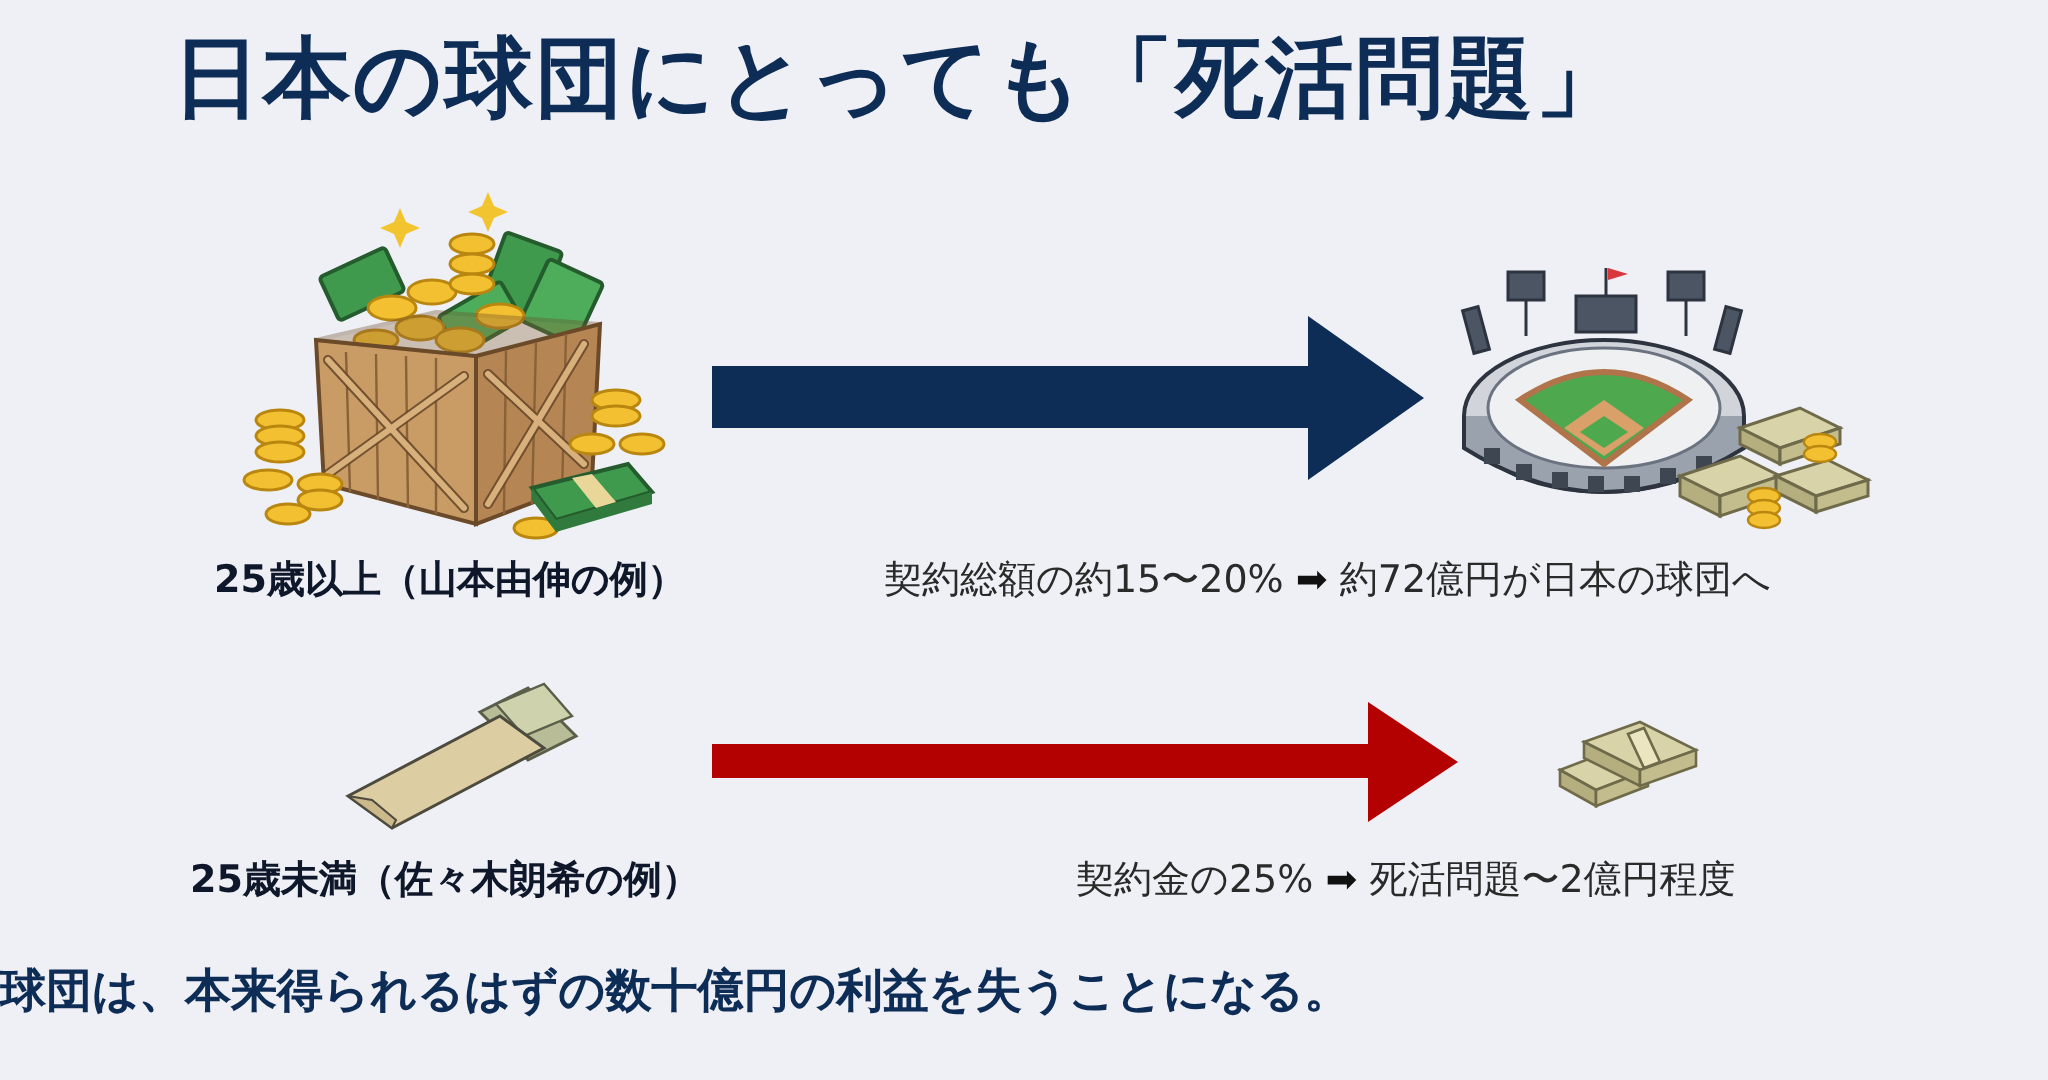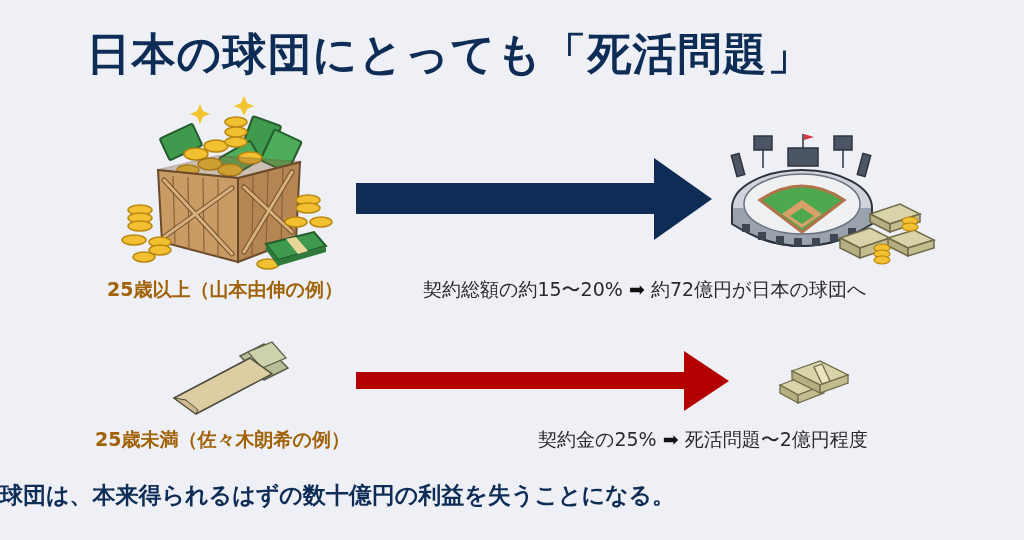--- a/index.html
+++ b/index.html
@@ -4,26 +4,26 @@
 <style>
   html, body { margin:0; padding:0; }
   body {
     width:1024px; height:540px; overflow:hidden;
     background:#eff0f5;
     font-family:"DejaVu Sans","Liberation Sans",sans-serif;
     position:relative;
   }
   .abs { position:absolute; }
   .title {
-    left:0; width:899px; top:26px; text-align:center;
+    left:0; width:899px; top:12px; text-align:center;
     font-size:44px; font-weight:bold; color:#0d2c56; letter-spacing:1px;
     line-height:56px; white-space:nowrap;
   }
   .label-bold {
-    font-size:19px; font-weight:bold; color:#a16207; white-space:nowrap;
+    font-size:19px; font-weight:bold; color:#0f172a; white-space:nowrap;
   }
   .label-reg {
     font-size:19px; color:#2a2a2a; white-space:nowrap;
   }
   .conclusion {
     left:0; width:1024px; top:480px; text-align:left;
     font-size:23px; font-weight:bold; color:#0d2c56; white-space:nowrap;
   }
   svg { display:block; }
 </style>
@@ -157,21 +157,21 @@
     <g fill="#f2c030" stroke="#b98710" stroke-width="1.2">
       <ellipse cx="180" cy="93" rx="8" ry="4"></ellipse>
         <ellipse cx="180" cy="99" rx="8" ry="4"></ellipse>
       <ellipse cx="152" cy="120" rx="8" ry="4"></ellipse>
         <ellipse cx="152" cy="126" rx="8" ry="4"></ellipse>
         <ellipse cx="152" cy="132" rx="8" ry="4"></ellipse>
     </g>
   </svg>
 </div>
 
-<div class="abs label-reg" style="left:423px;top:277px;">
+<div class="abs label-reg" style="left:442px;top:277px;">
   <span>契約総額の約15〜20%</span>
   <span style="color:#111;">➡</span>
   <span>約72億円が日本の球団へ</span>
 </div>
 
 <div class="abs" style="left:168px;top:338px;width:130px;height:80px;">
   <svg width="130" height="80" viewBox="0 0 130 80">
     <polygon points="72,18 96,6 120,30 96,42" fill="#b8bd98" stroke="#5a5f4a" stroke-width="1.5"></polygon>
     <polygon points="80,14 104,4 118,20 94,30" fill="#cfd3ad" stroke="#5a5f4a" stroke-width="1.2"></polygon>
     <polygon points="6,60 82,20 104,36 28,76" fill="#dccda2" stroke="#4d4a3e" stroke-width="1.5"></polygon>

